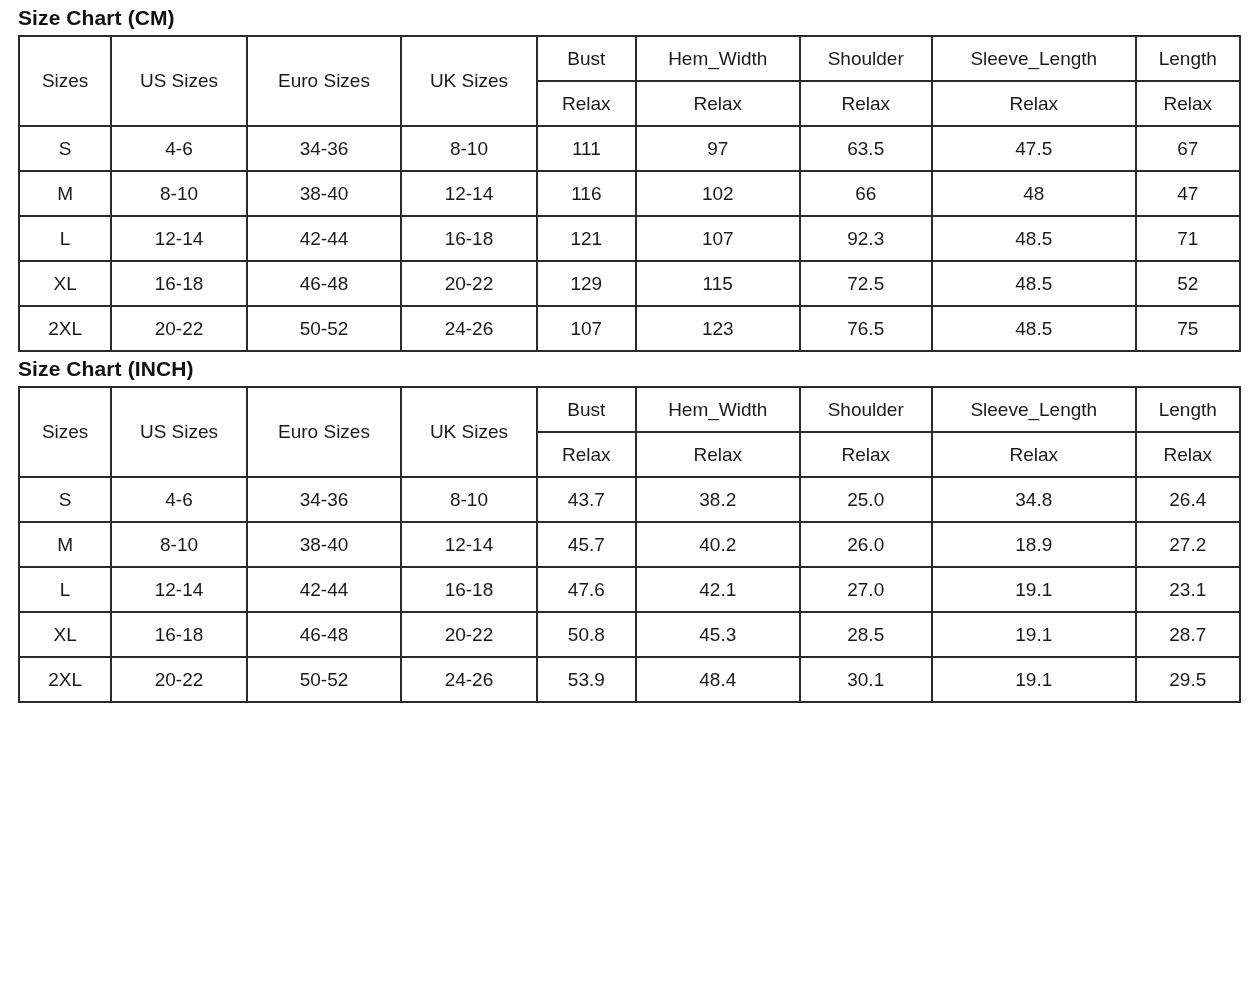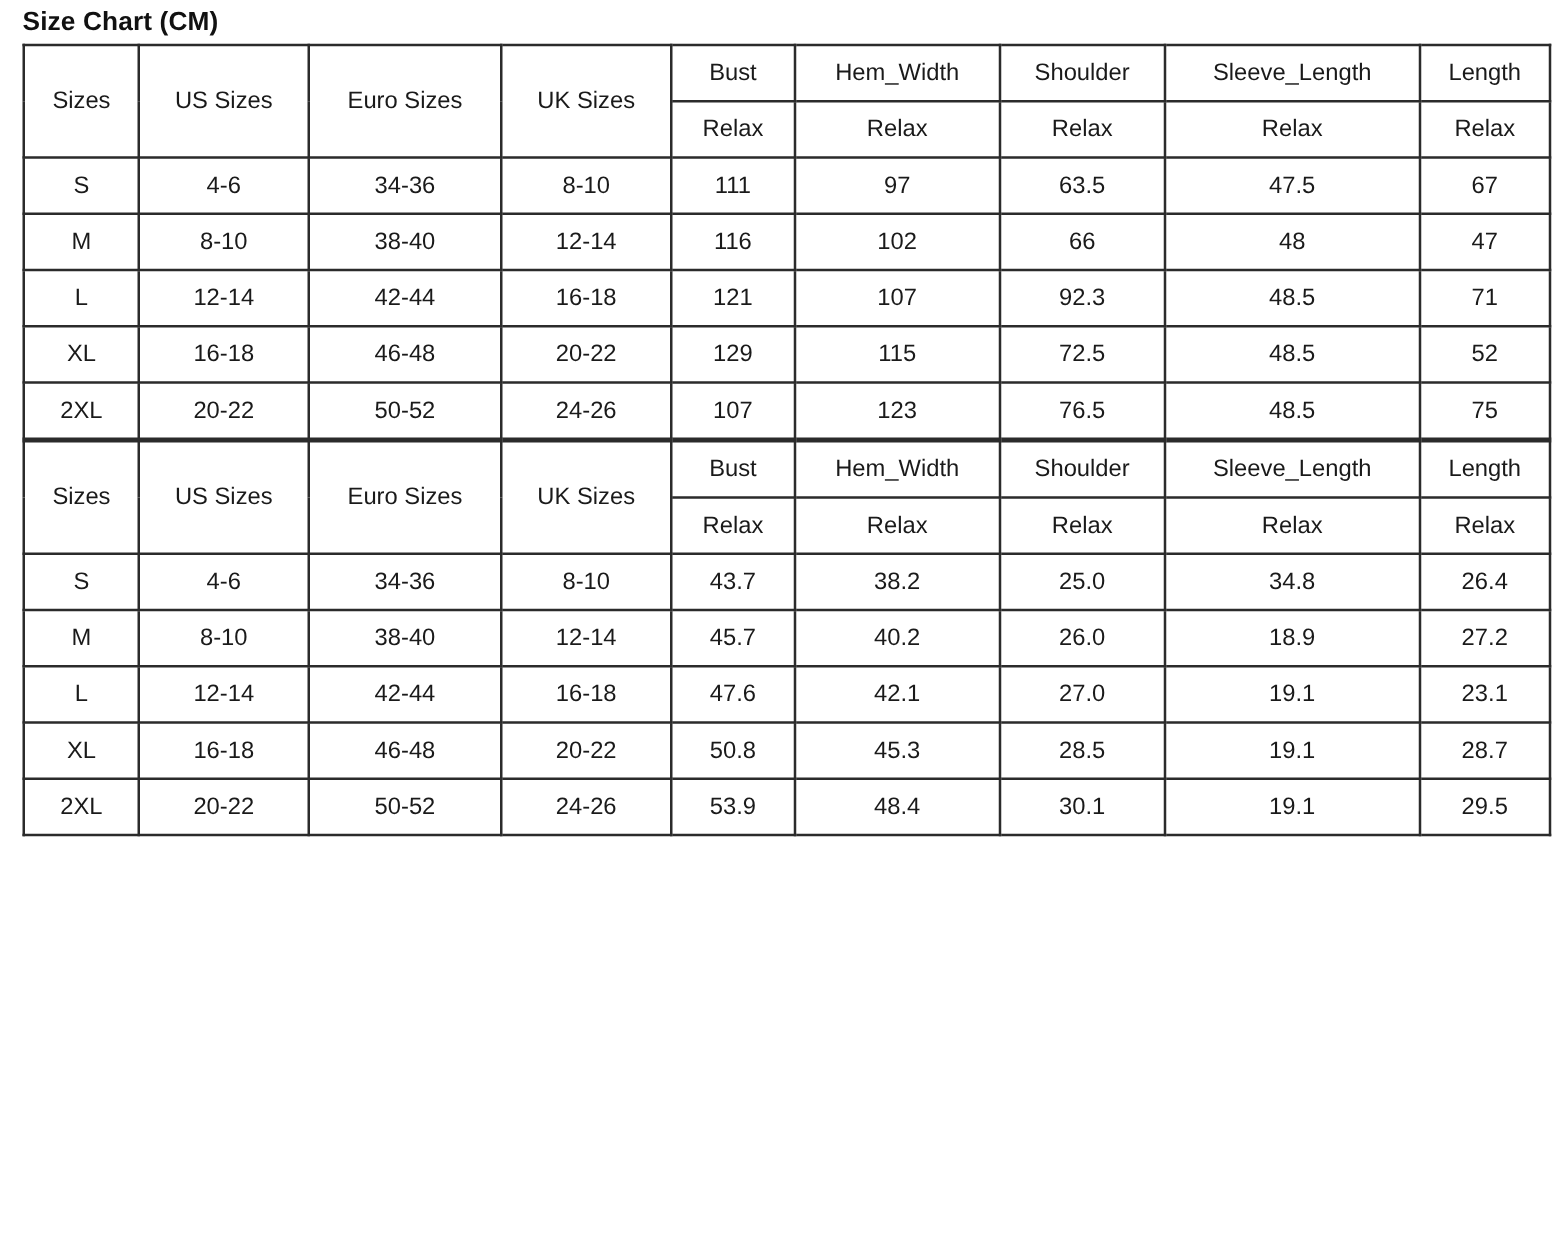--- a/index.html
+++ b/index.html
@@ -158,20 +158,21 @@
         <td>24-26</td>
         <td>107</td>
         <td>123</td>
         <td>76.5</td>
         <td>48.5</td>
         <td>75</td>
       </tr>
     </tbody>
   </table>
 
+  <h2 class="chart-title second">Size Chart (INCH)</h2>
 
   <table class="size-table">
     <colgroup>
       <col class="c0">
         <col class="c1">
         <col class="c2">
         <col class="c3">
       <col class="c4">
         <col class="c5">
         <col class="c6">

